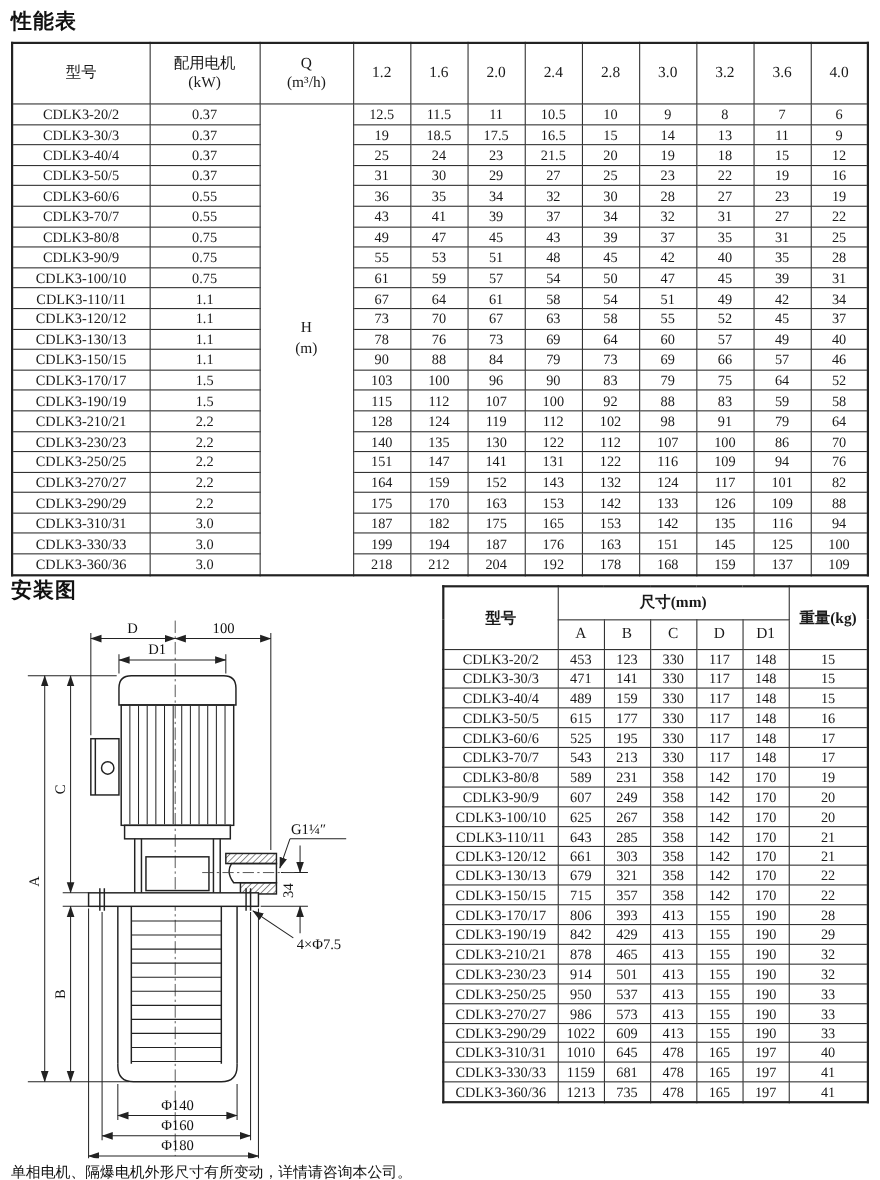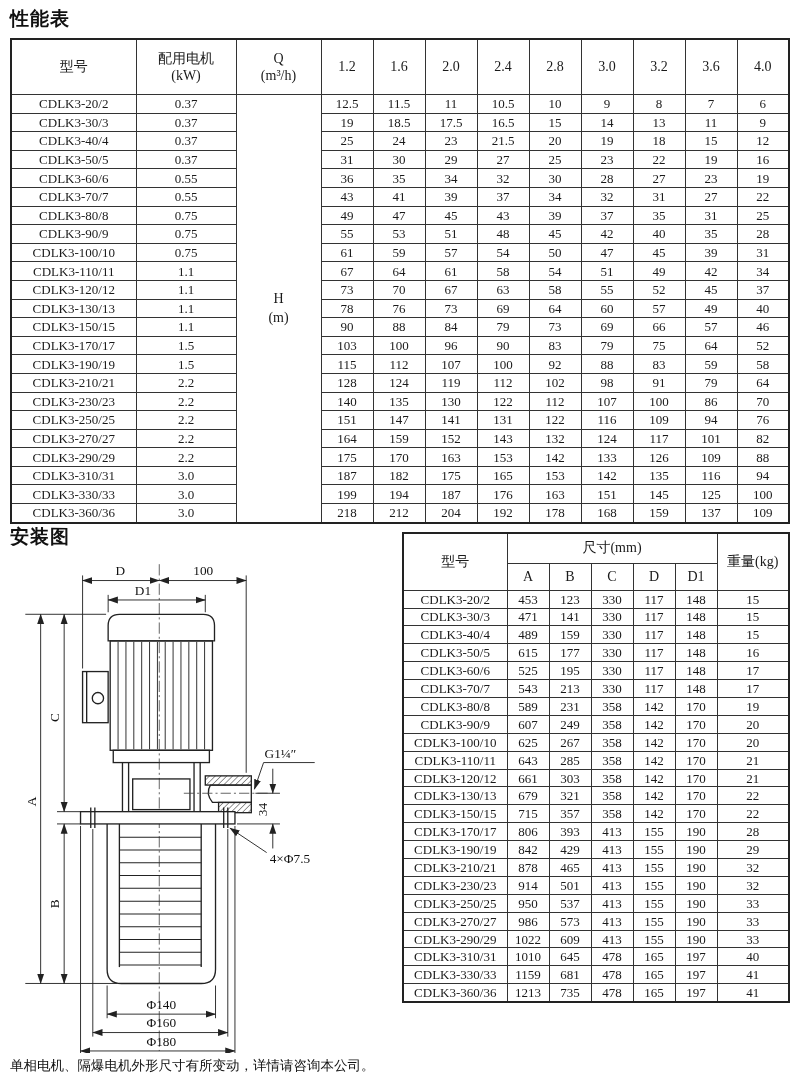--- a/index.html
+++ b/index.html
@@ -19,21 +19,21 @@
     font-size:13px;padding:0 1px;overflow:hidden;white-space:nowrap;
   }
   
   .perf{width:780px;border:2px solid #222;}
   .perf thead th{height:54px;font-size:14px;font-weight:normal;line-height:1.25;}
   .perf tbody td{height:17.6px;line-height:1;}
   .perf td.hm{font-size:14px;line-height:1.4;}
   
   .dims{width:386px;border:2px solid #222;}
   .dims thead th{font-weight:normal;font-size:14px;}
-  .dims thead tr.r1 th{height:29px;}
+  .dims thead tr.r1 th{height:29px;font-weight:bold;}
   .dims thead tr.r2 th{height:26px;}
   .dims tbody td{height:16.9px;line-height:1;}
   .bottom{display:flex;margin-top:0;}
   .left-col{width:392px;}
   .right-col{width:388px;}
   .dims-wrap{margin-top:8px;}
   .diagram{margin-top:2px;margin-left:8px;display:block;}
   .footer-note{font-size:13.5px;margin:4px 0 0 0;color:#111;}
   svg text{font-family:"Liberation Serif","DejaVu Serif",serif;font-size:13px;fill:#111;}
 </style>

